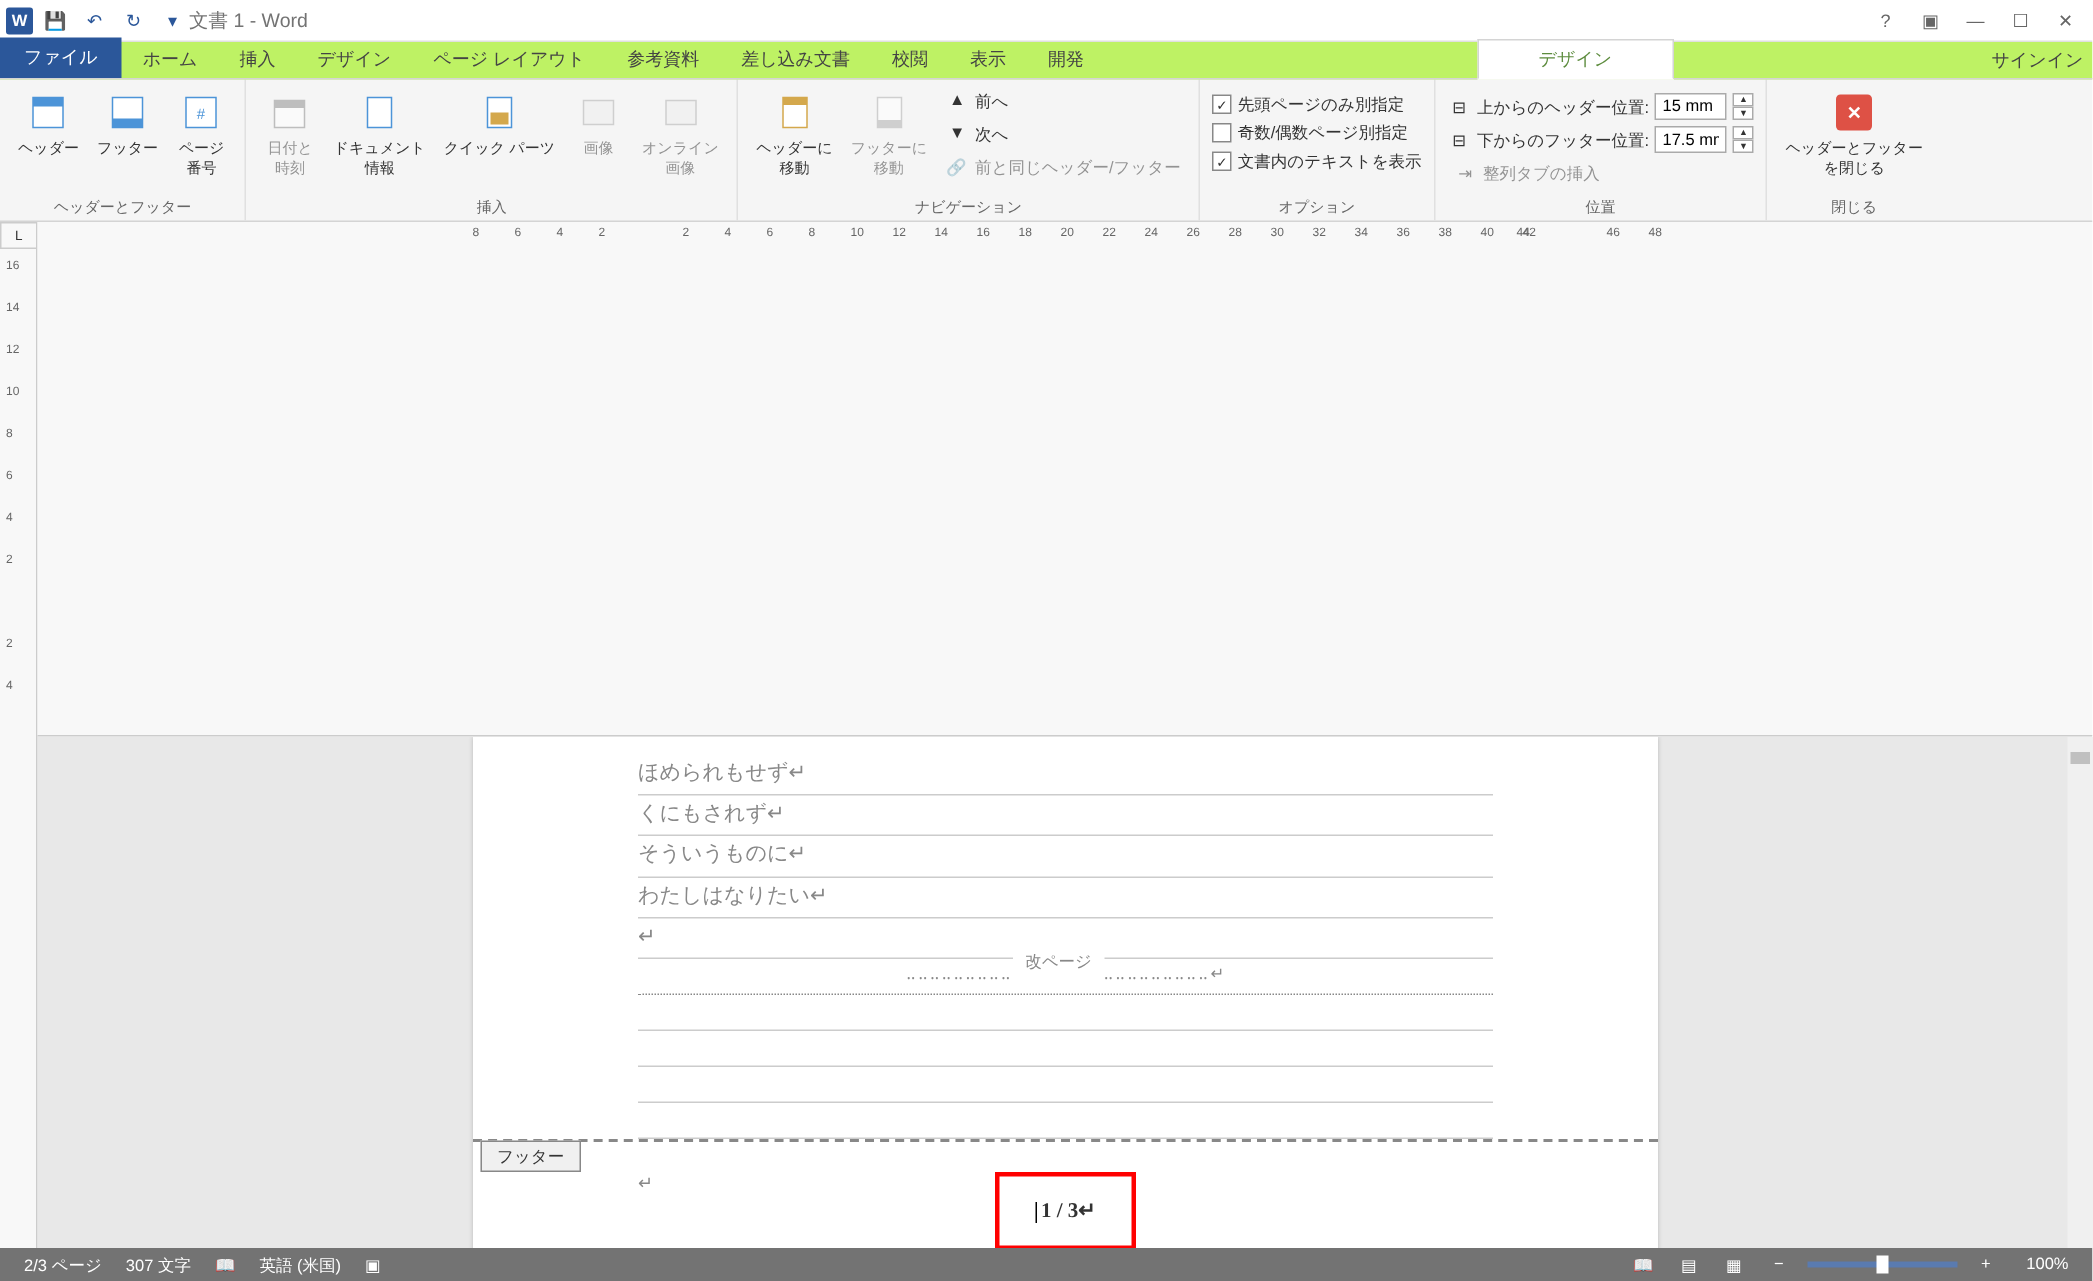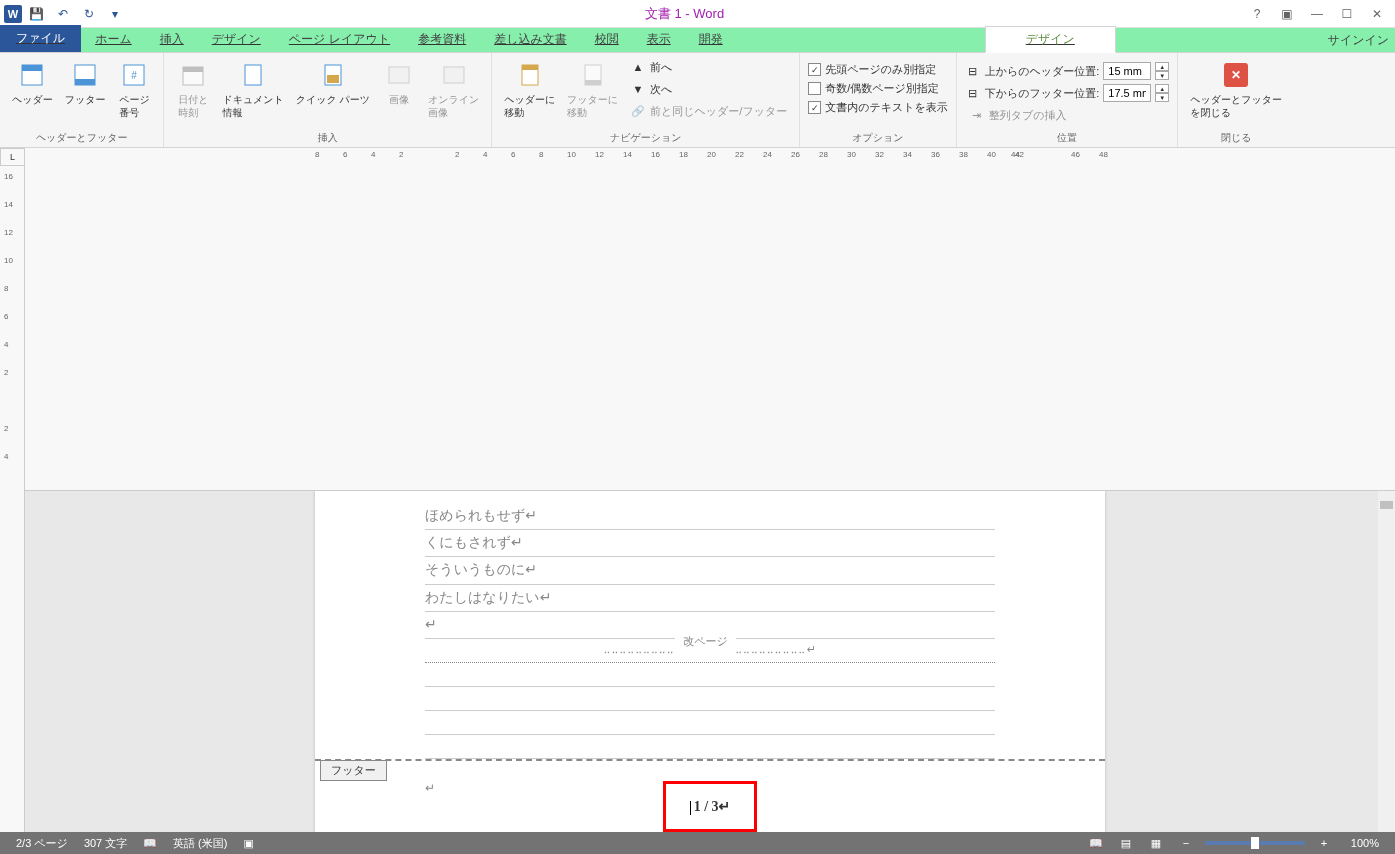--- a/index.html
+++ b/index.html
@@ -3,42 +3,42 @@
   <meta charset="utf-8">
   <style>
     * { margin: 0; padding: 0; box-sizing: border-box; }
     body { font-family: "Meiryo UI", "Segoe UI", sans-serif; font-size: 12px; color: #333; background: #fff; overflow: hidden; }
     
     
     .title-bar { display: flex; align-items: center; height: 28px; background: #fff; border-bottom: 1px solid #e0e0e0; }
     .title-left { display: flex; align-items: center; gap: 4px; padding-left: 4px; }
     .word-icon { width: 18px; height: 18px; background: #2b579a; color: #fff; display: flex; align-items: center; justify-content: center; font-weight: bold; font-size: 11px; border-radius: 2px; }
     .qat-btn { width: 22px; height: 22px; display: flex; align-items: center; justify-content: center; color: #2b579a; cursor: pointer; }
-    .title-center { flex: 1; text-align: center; font-size: 13px; color: #a21caf; display: flex; justify-content: center; align-items: center; }
+    .title-center { flex: 1; text-align: center; font-size: 13px; color: #737373; display: flex; align-items: center; }
     .title-tools { position: absolute; left: 50%; transform: translateX(130px); top: 0; height: 28px; }
     .tool-context { background: #a0d468; color: #333; padding: 2px 24px; font-size: 11px; height: 19px; display: flex; align-items: center; }
     .title-right { display: flex; align-items: center; gap: 2px; padding-right: 4px; }
     .win-btn { width: 28px; height: 22px; display: flex; align-items: center; justify-content: center; color: #666; cursor: pointer; }
     
     
-    .ribbon-tabs { display: flex; align-items: flex-end; height: 25px; background: #86efac; border-bottom: 1px solid #d4d4d4; position: relative; text-decoration: underline; }
+    .ribbon-tabs { display: flex; align-items: flex-end; height: 25px; background: #bef264; border-bottom: 1px solid #d4d4d4; position: relative; }
     .tab { padding: 4px 14px; font-size: 12px; color: #444; cursor: pointer; }
     .tab.file { background: #2b579a; color: #fff; padding: 5px 16px; }
     .tab.active-design { background: #fff; border: 1px solid #d4d4d4; border-bottom: 1px solid #fff; color: #5d8c3e; margin-bottom: -1px; margin-left: 248px; padding: 4px 40px; }
     .signin { position: absolute; right: 6px; top: 4px; font-size: 12px; color: #444; }
     
     
     .ribbon { display: flex; height: 95px; background: #f5f5f5; border-bottom: 1px solid #d4d4d4; }
     .group { display: flex; flex-direction: column; border-right: 1px solid #e0e0e0; padding: 4px 8px 2px; }
     .group-content { flex: 1; display: flex; align-items: flex-start; gap: 4px; }
     .group-label { text-align: center; font-size: 10px; color: #666; padding-top: 2px; }
     .big-btn { display: flex; flex-direction: column; align-items: center; padding: 2px 4px; cursor: pointer; min-width: 42px; }
     .big-btn.disabled { opacity: 0.5; cursor: default; }
     .big-icon { width: 32px; height: 32px; display: flex; align-items: center; justify-content: center; }
-    .big-label { font-size: 10px; line-height: 1.3; margin-top: 2px; }
+    .big-label { font-size: 10px; text-align: center; line-height: 1.3; margin-top: 2px; }
     .small-row { display: flex; flex-direction: column; gap: 2px; }
     .small-btn { display: flex; align-items: center; gap: 4px; padding: 2px 4px; cursor: pointer; font-size: 11px; }
     .small-btn.disabled { opacity: 0.5; }
     .small-icon { width: 16px; height: 16px; display: flex; align-items: center; justify-content: center; }
     .checkbox-row { display: flex; align-items: center; gap: 4px; font-size: 11px; padding: 1px 0; }
     .chk { width: 13px; height: 13px; border: 1px solid #888; background: #fff; display: flex; align-items: center; justify-content: center; font-size: 9px; }
     .pos-row { display: flex; align-items: center; gap: 4px; font-size: 11px; padding: 1px 0; }
     .pos-input { width: 48px; height: 18px; border: 1px solid #aaa; background: #fff; font-size: 11px; padding: 0 4px; }
     .spinner { display: flex; flex-direction: column; }
     .spin { width: 14px; height: 9px; border: 1px solid #aaa; background: #fff; font-size: 6px; display: flex; align-items: center; justify-content: center; cursor: pointer; }

